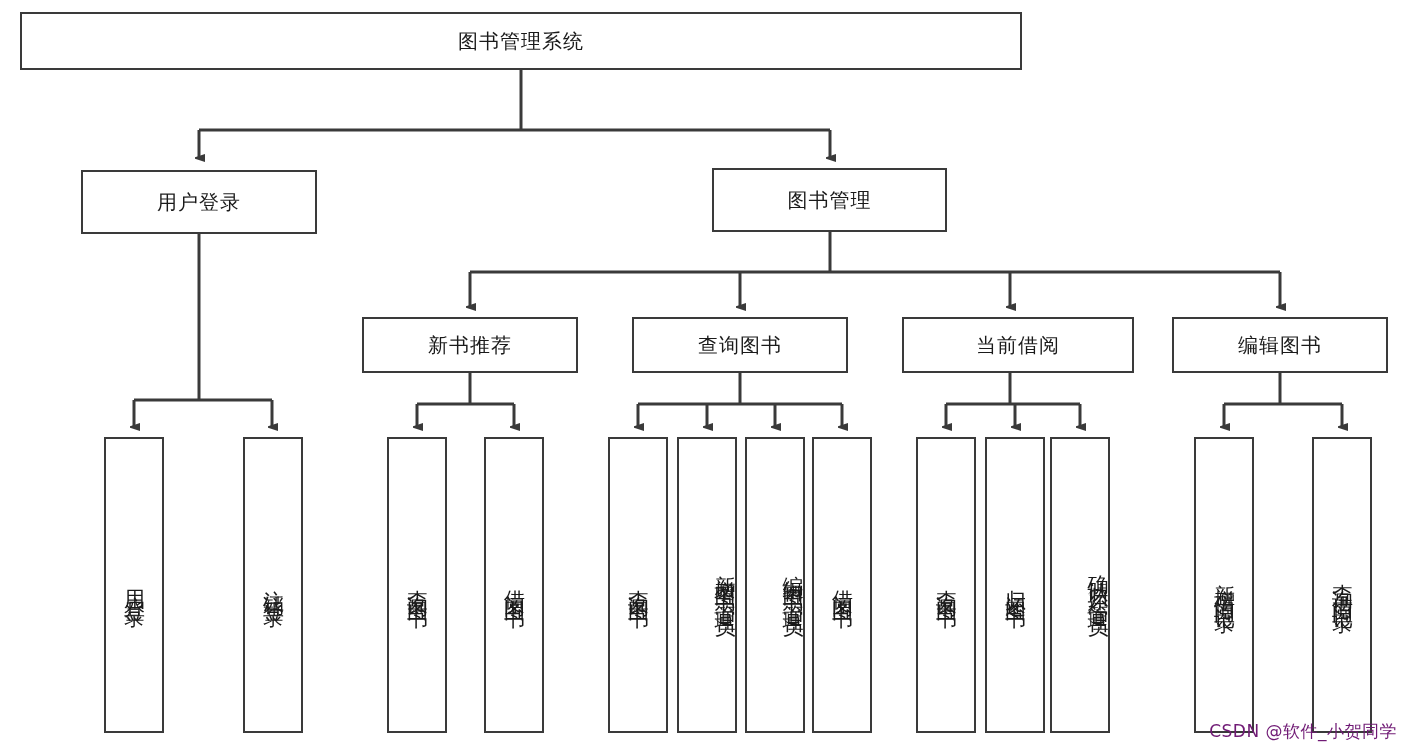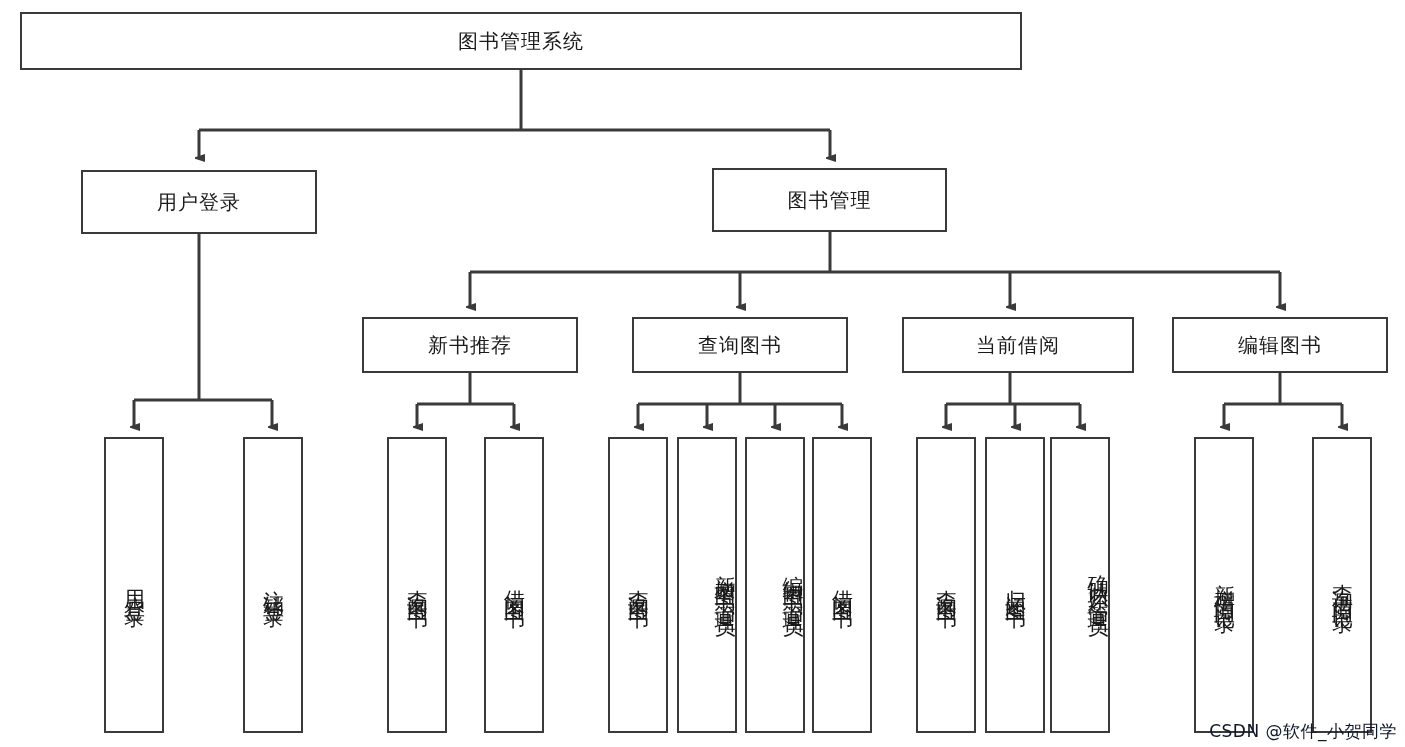--- a/index.html
+++ b/index.html
@@ -23,21 +23,21 @@
   .node.v{
     writing-mode:vertical-rl;text-orientation:upright;
     font-size:21px;letter-spacing:6px;line-height:1;
     padding:6px 0;
     align-items:flex-start;justify-content:center;
     white-space:nowrap;
   }
   .node.v.mid{align-items:center;}
   .watermark{
     position:absolute;right:8px;bottom:4px;
-    font-size:17px;color:#0f172a;white-space:nowrap;
+    font-size:17px;color:#701a75;white-space:nowrap;
     pointer-events:none;letter-spacing:0.5px;
   }
 </style>
 </head>
 <body>
 
 <div id="stage">
 
   <svg id="wires" viewBox="0 0 1405 747" xmlns="http://www.w3.org/2000/svg">
     <defs>

